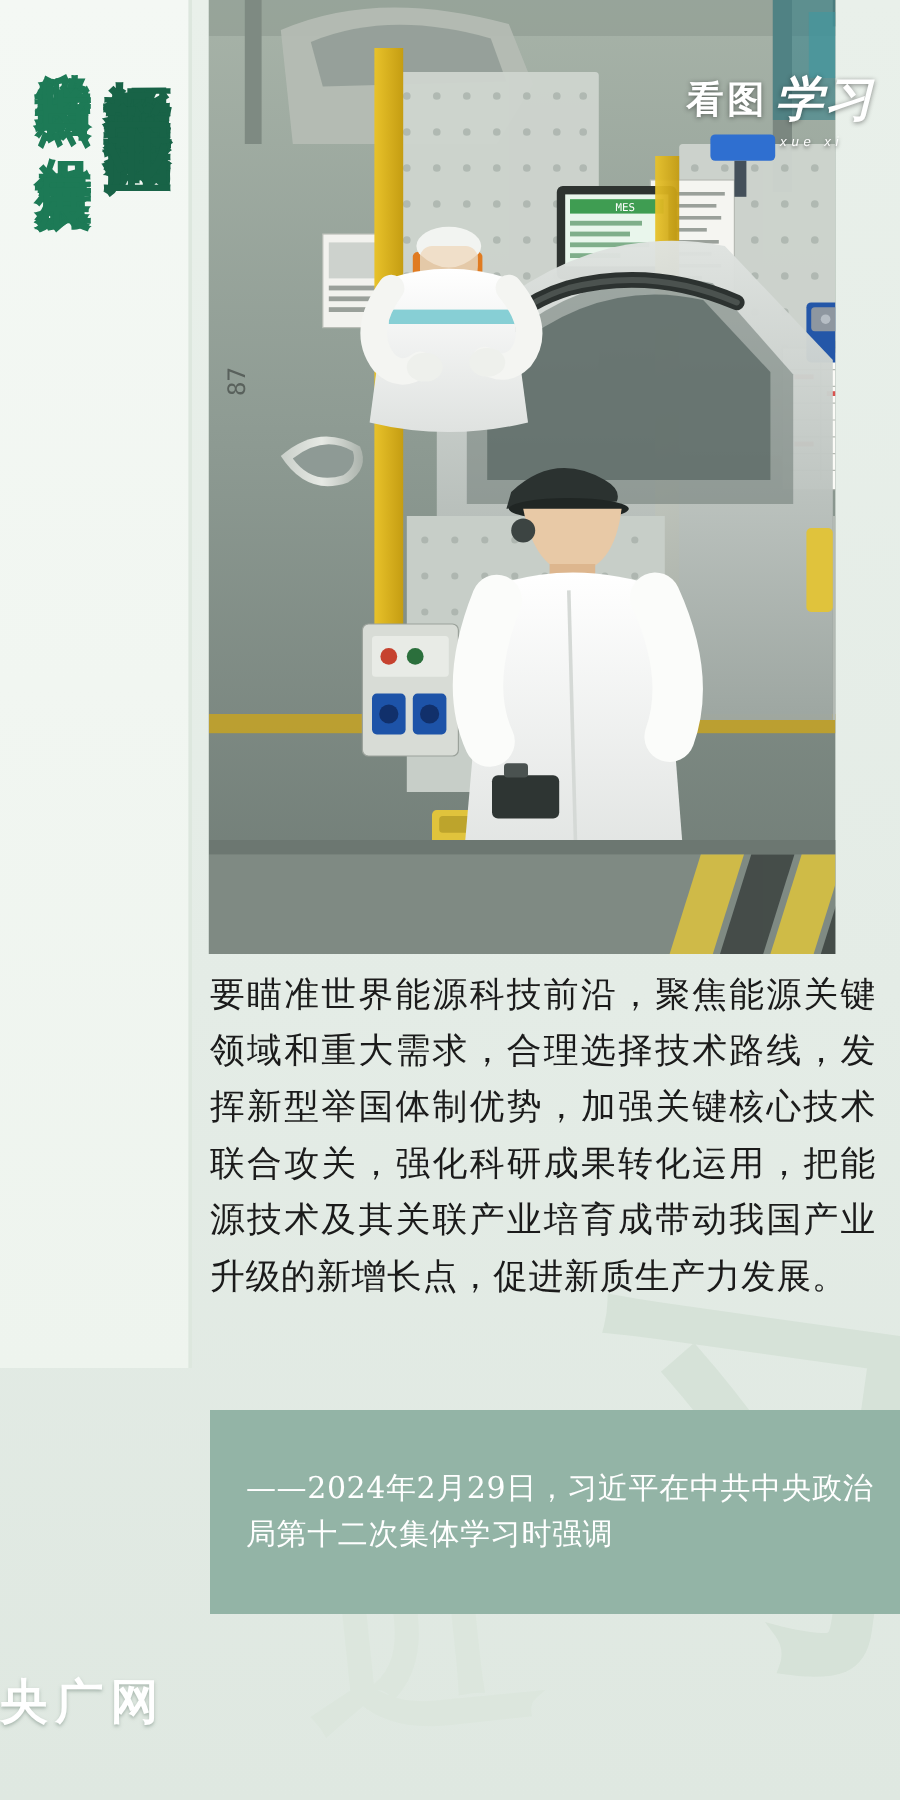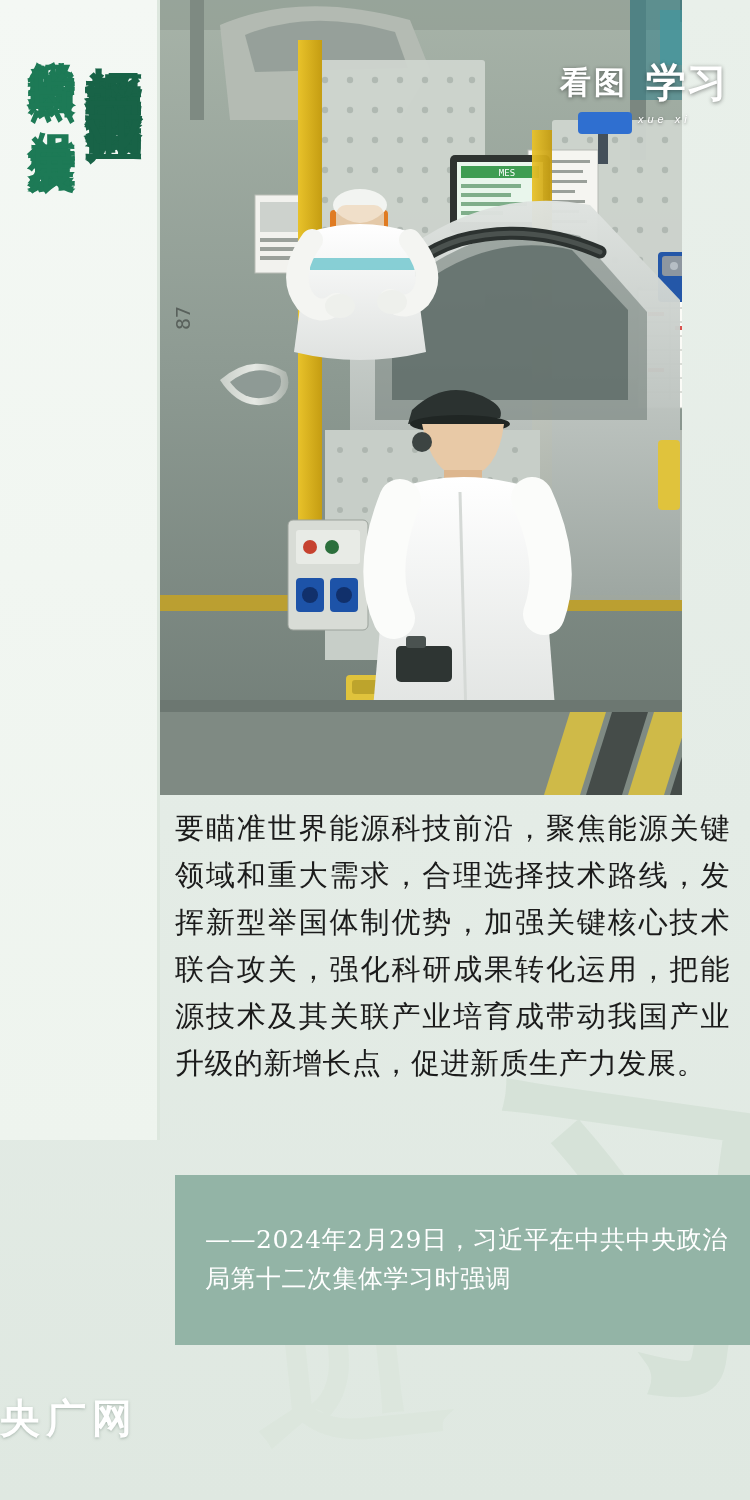--- a/index.html
+++ b/index.html
@@ -50,21 +50,21 @@
     color:#1d6b4f;
     letter-spacing:2px;
     line-height:1.08;
     white-space:pre-wrap;
   }
   .vtitle.line1 { right:14px;  font-size:57px; height:1100px; color:#186347; }
   .vtitle.line2 { right:82px; font-size:48px; height:1080px; color:#1d7a56; }
 
   
   #photo {
-    position:absolute; left:160px; top:0;
+    position:absolute; left:174px; top:0;
     width:522px; height:795px;
     overflow:hidden;
     background:#7f8c84;
     z-index:2;
   }
   #photo svg { display:block; }
 
   
   #logo {
     position:absolute; right:22px; top:55px;
@@ -76,23 +76,23 @@
   #logo .kantu {
     font-family:"DejaVu Serif", serif;
     font-size:31px; font-weight:bold;
     letter-spacing:3px;
     text-shadow:0 1px 4px rgba(0,0,0,.45);
   }
   #logo .brand { position:relative; }
   #logo .brandzh {
     font-family:"DejaVu Serif", serif;
     font-size:40px; font-weight:bold;
+    font-style:italic;
     letter-spacing:1px;
     text-shadow:0 1px 4px rgba(0,0,0,.45);
-    margin-left:12px;
   }
   #logo .brandpy {
     position:absolute; left:4px; bottom:-15px;
     font-size:11px; letter-spacing:4px;
     font-style:italic;
     text-shadow:0 1px 3px rgba(0,0,0,.5);
   }
 
   
   #quote {

